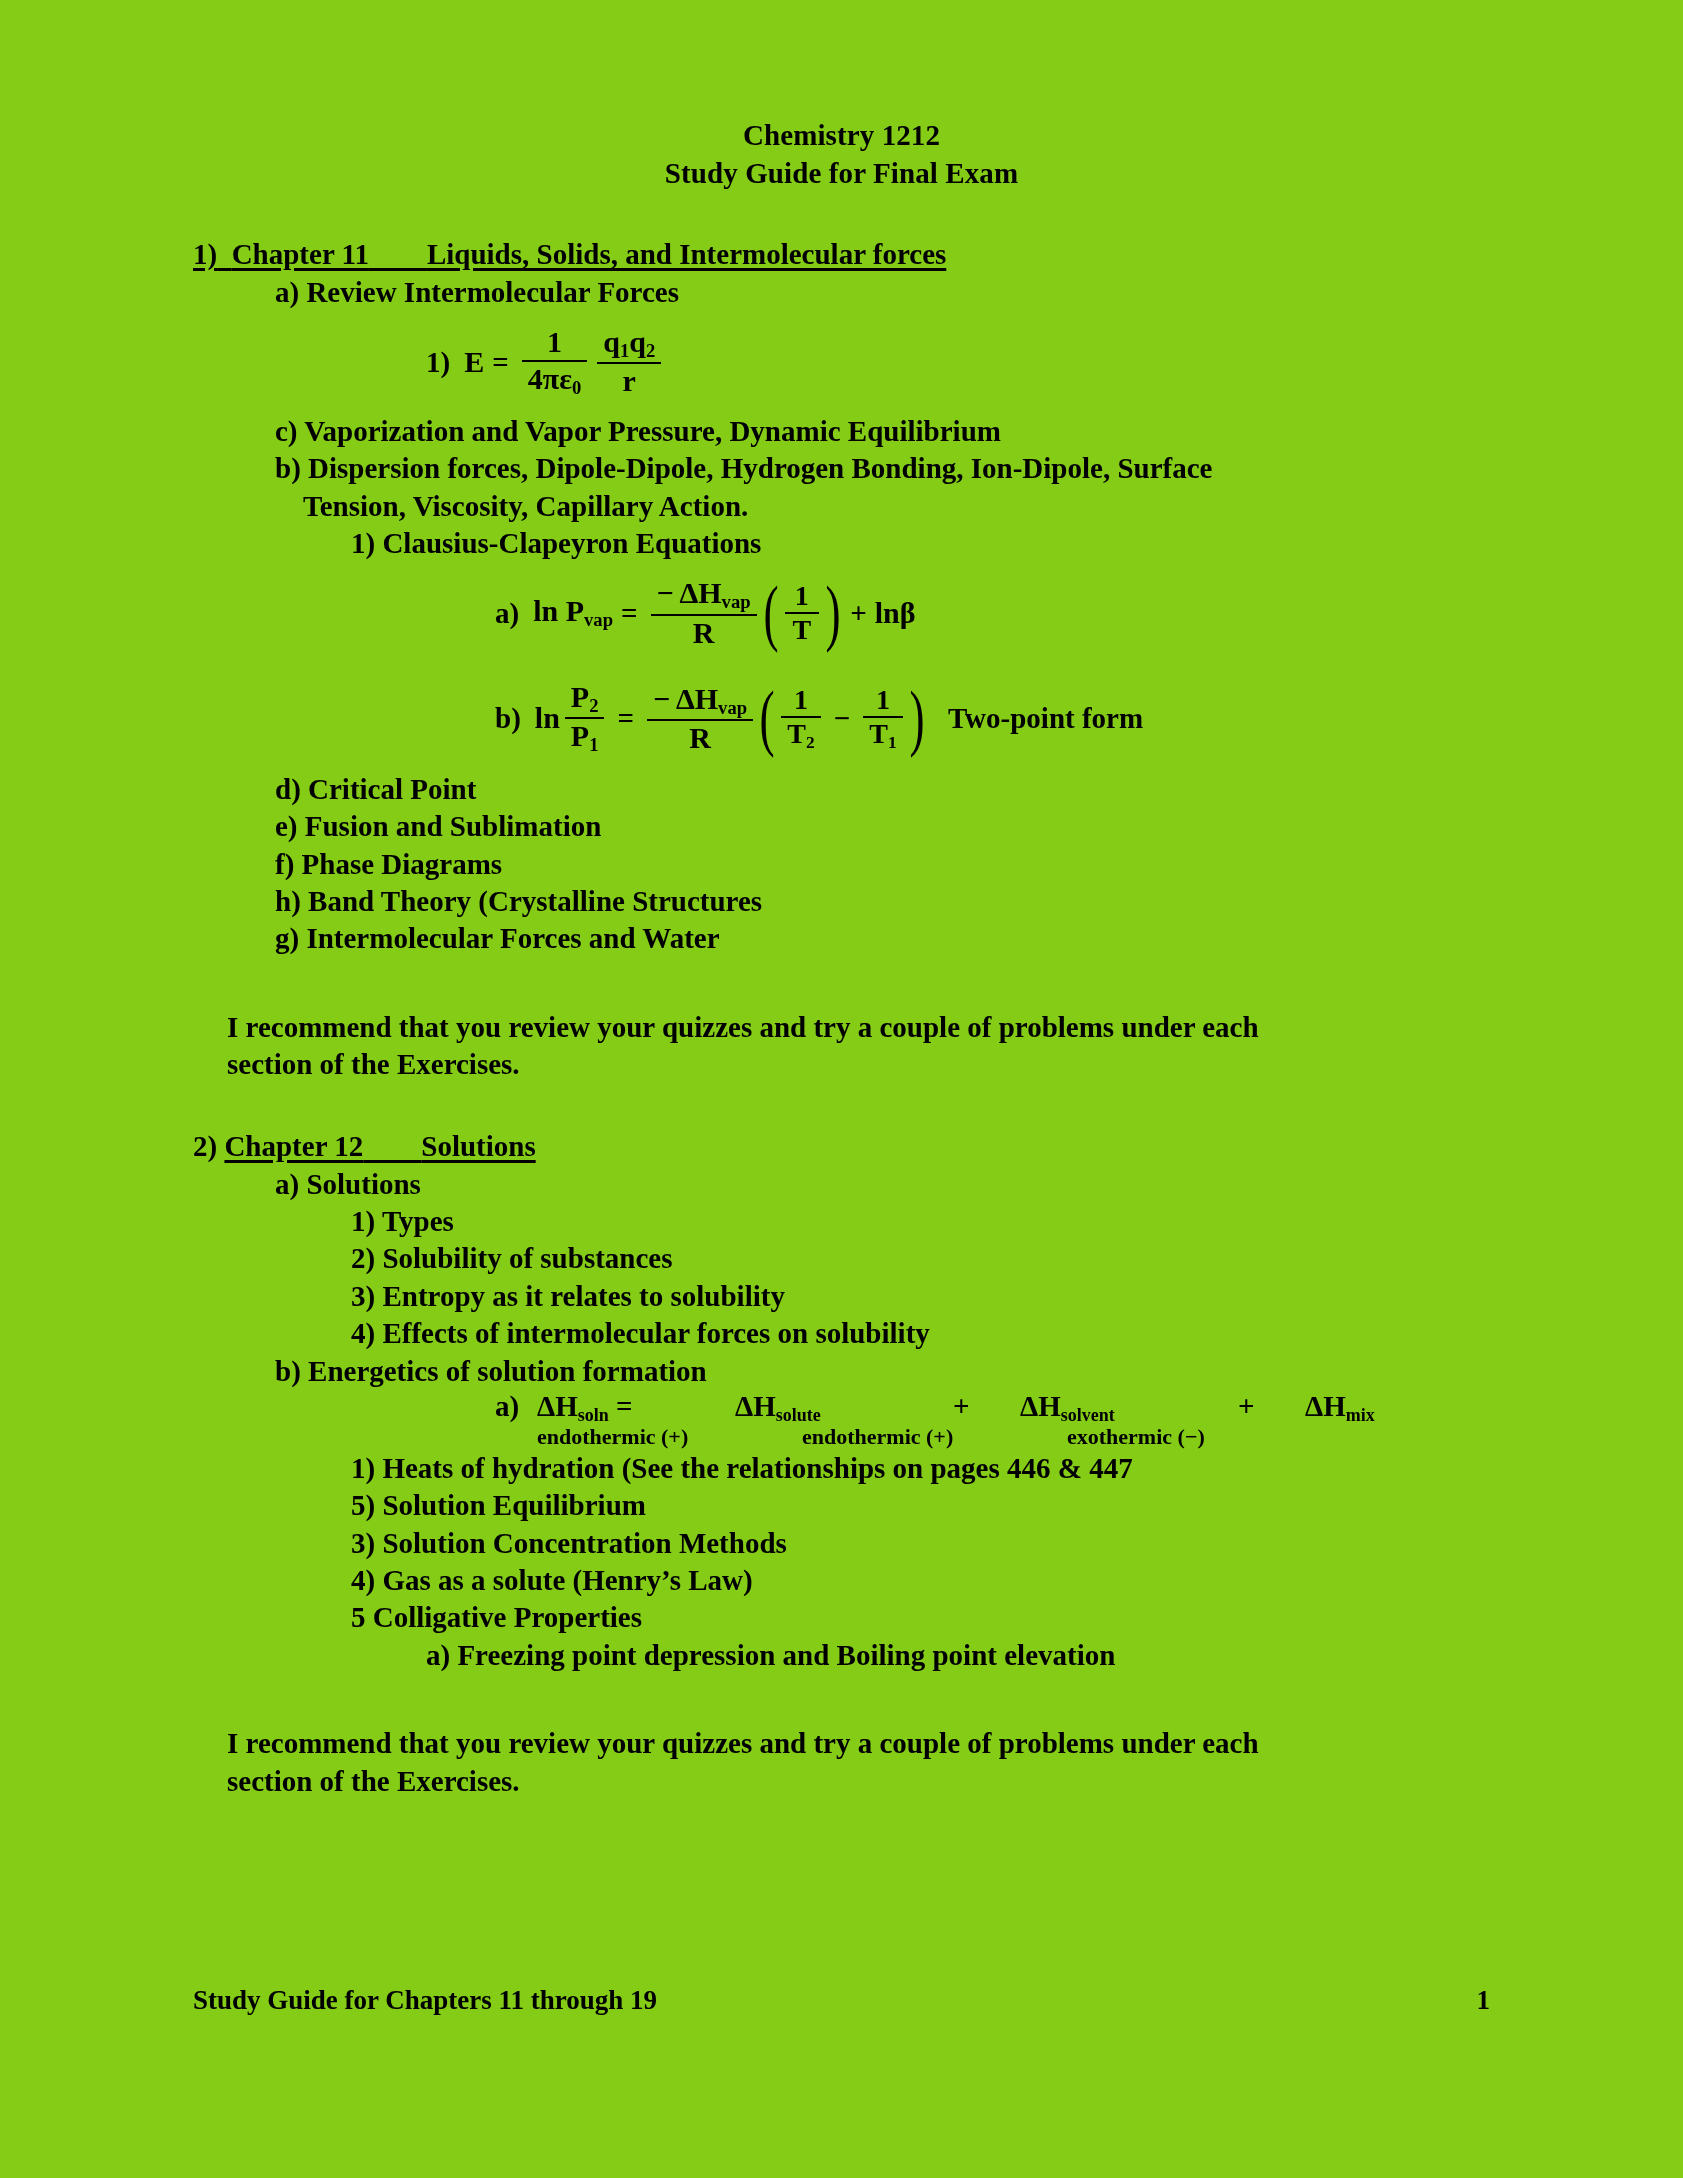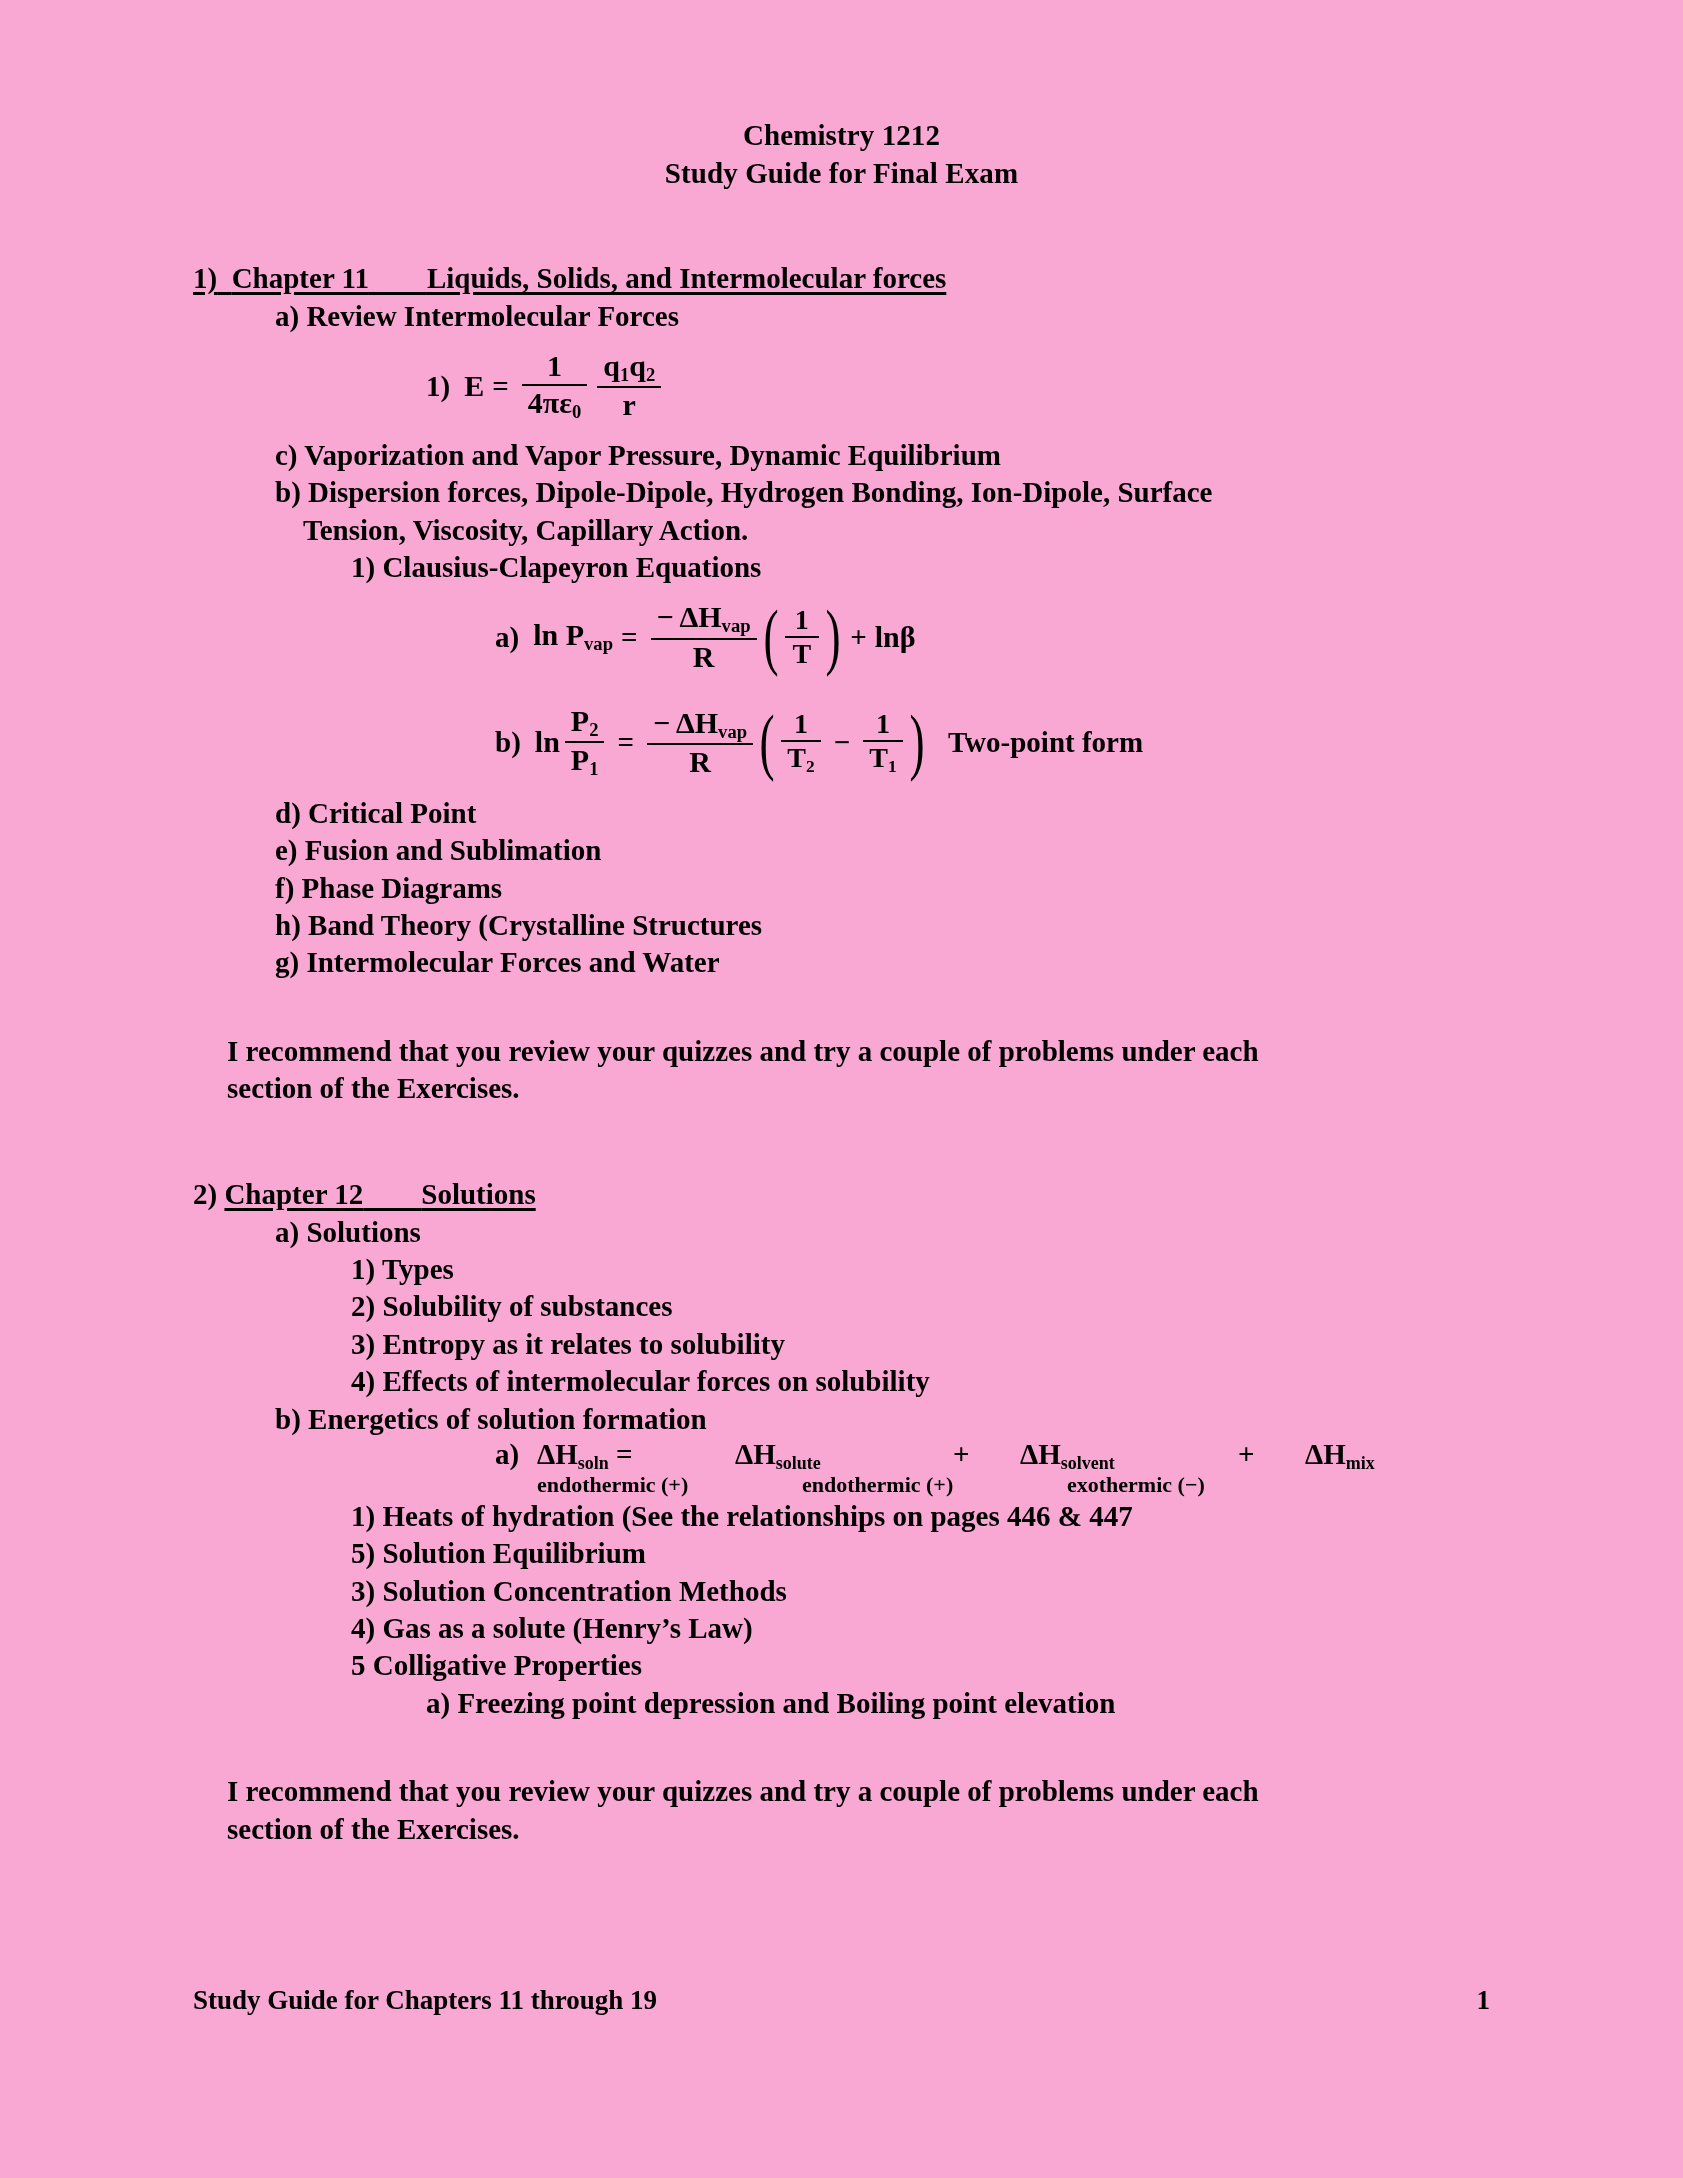--- a/index.html
+++ b/index.html
@@ -8,21 +8,21 @@
     background: #ffffff;
   }
   body {
     font-family: "Liberation Serif", "DejaVu Serif", serif;
     color: #000000;
   }
   .page {
     position: relative;
     width: 1683px;
     height: 2178px;
-    background: #f9a8d4;
+    background: #84cc16;
     box-sizing: border-box;
     padding: 0;
     overflow: hidden;
   }
   .content {
     position: absolute;
     left: 193px;
     top: 117px;
     width: 1297px;
   }
@@ -41,21 +41,21 @@
   .lvl {
     font-weight: bold;
     font-size: 29px;
     line-height: 1.29;
     white-space: pre-wrap;
   }
   .chapter-head {
     font-weight: bold;
     font-size: 29px;
     line-height: 1.29;
-    margin-top: 68px;
+    margin-top: 44px;
     white-space: pre;
   }
   .chapter-head .ul {
     text-decoration: underline;
     text-underline-offset: 4px;
     text-decoration-thickness: 3px;
   }
   .chapter-head .num-ul {
     text-decoration: underline;
     text-underline-offset: 4px;

